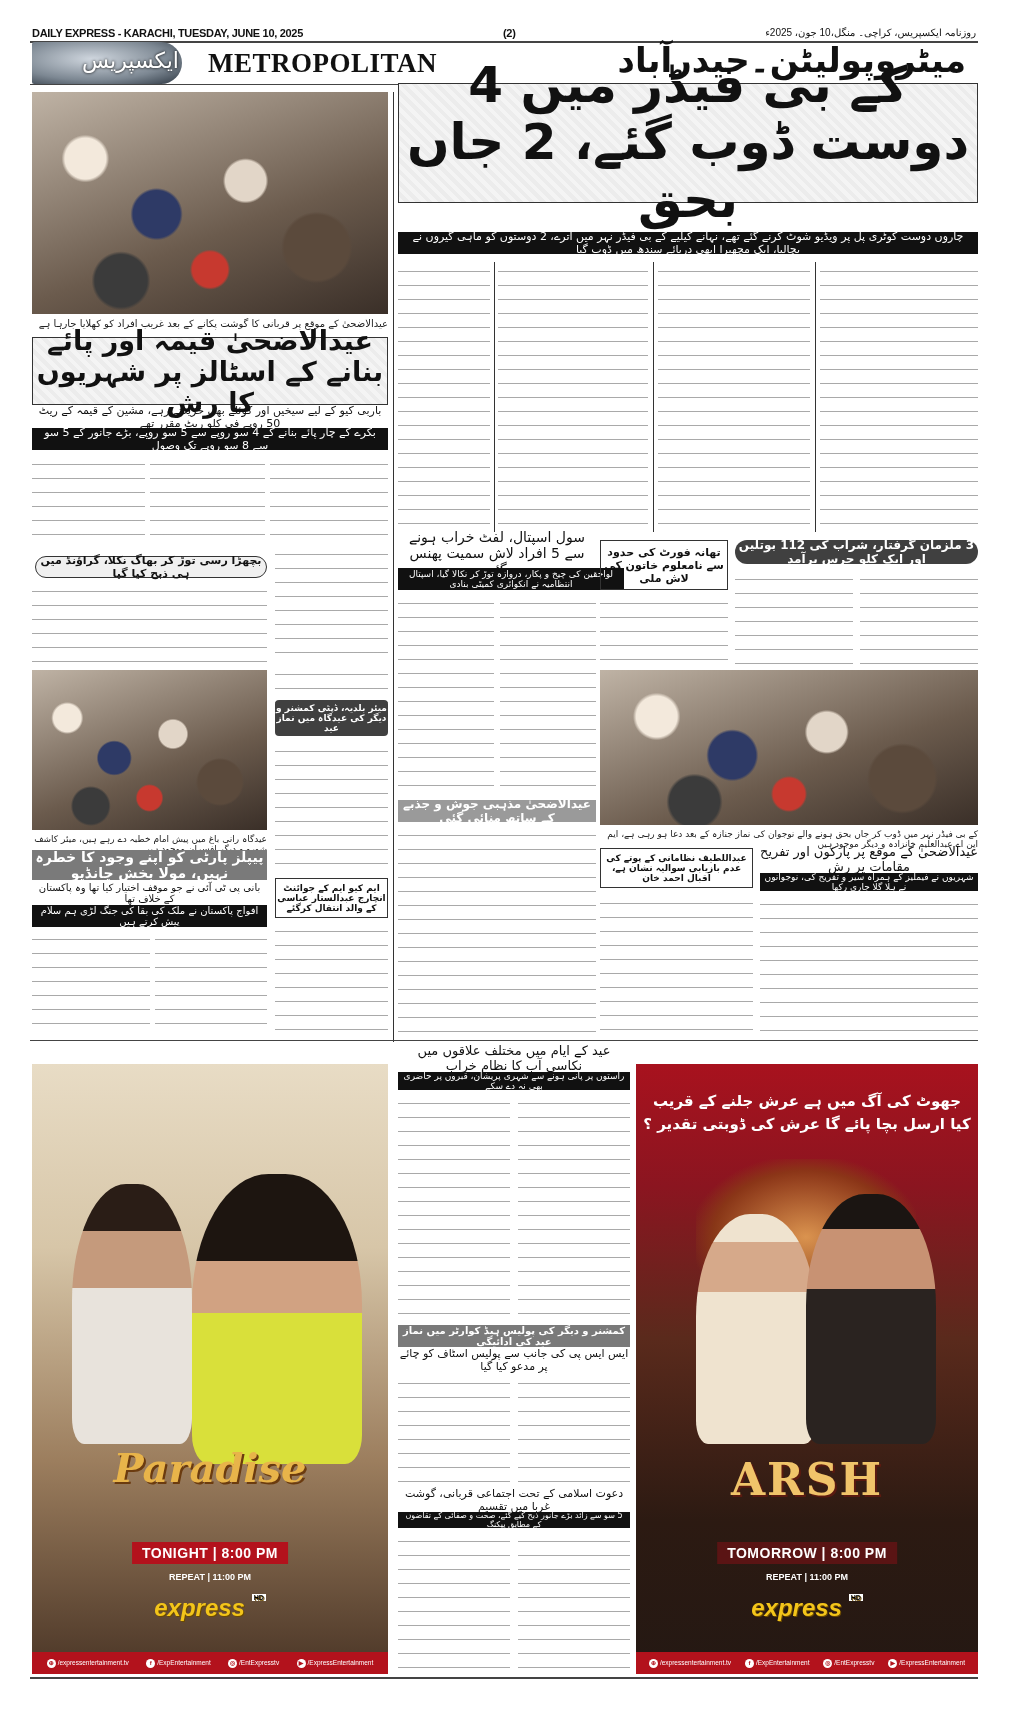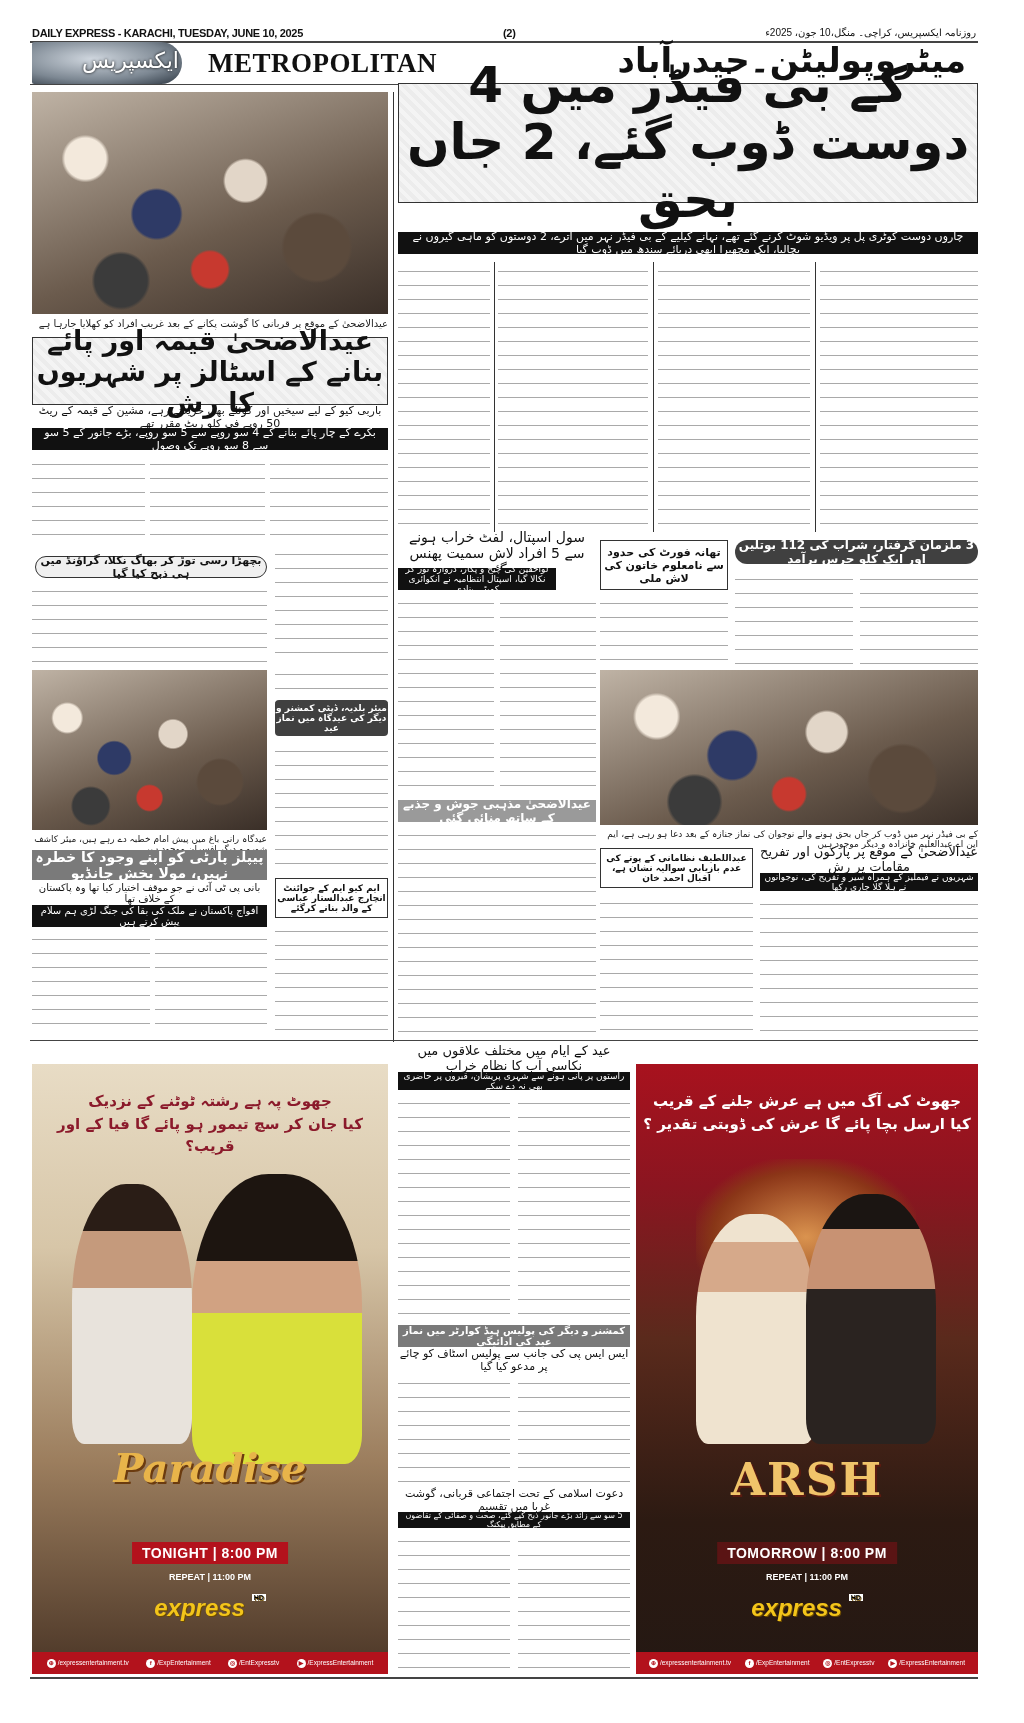--- a/index.html
+++ b/index.html
@@ -94,25 +94,25 @@
 <div class="abs text-col" style="left:275px;top:665px;width:113px;height:40px"></div>
 <div class="abs pill-dark urdu" style="left:275px;top:700px;width:113px;height:36px;font-size:9px;border-radius:4px">میئر بلدیہ، ڈپٹی کمشنر و دیگر کی عیدگاہ میں نماز عید</div>
 <div class="abs text-col" style="left:275px;top:742px;width:113px;height:132px"></div>
 
 <div class="abs graybar urdu" style="left:32px;top:850px;width:235px;height:30px;font-size:14px">پیپلز پارٹی کو اپنے وجود کا خطرہ نہیں، مولا بخش چانڈیو</div>
 <div class="abs sub urdu" style="left:32px;top:883px;width:235px;height:20px;font-size:10px">بانی پی ٹی آئی نے جو موقف اختیار کیا تھا وہ پاکستان کے خلاف تھا</div>
 <div class="abs blackbar urdu" style="left:32px;top:905px;width:235px;height:22px;font-size:10px">افواج پاکستان نے ملک کی بقا کی جنگ لڑی ہم سلام پیش کرتے ہیں</div>
 <div class="abs text-col" style="left:155px;top:930px;width:112px;height:105px"></div>
 <div class="abs text-col" style="left:32px;top:930px;width:118px;height:105px"></div>
 
-<div class="abs boxed urdu" style="left:275px;top:878px;width:113px;height:40px;font-size:9px">ایم کیو ایم کے جوائنٹ انچارج عبدالستار عباسی کے والد بنانے کرگئے</div>
+<div class="abs boxed urdu" style="left:275px;top:878px;width:113px;height:40px;font-size:9px">ایم کیو ایم کے جوائنٹ انچارج عبدالستار عباسی کے والد انتقال کرگئے</div>
 <div class="abs text-col" style="left:275px;top:922px;width:113px;height:113px"></div>
 
 <div class="abs sub urdu" style="left:398px;top:540px;width:198px;height:26px;font-size:14px">سول اسپتال، لفٹ خراب ہونے سے 5 افراد لاش سمیت پھنس گئے</div>
-<div class="abs blackbar urdu" style="left:398px;top:568px;width:158px;height:22px;font-size:9px">لواحقین کی چیخ و پکار، دروازہ توڑ کر نکالا گیا، اسپتال انتظامیہ نے انکوائری کمیٹی بنادی</div>
+<div class="abs blackbar urdu" style="left:398px;top:568px;width:226px;height:22px;font-size:9px">لواحقین کی چیخ و پکار، دروازہ توڑ کر نکالا گیا، اسپتال انتظامیہ نے انکوائری کمیٹی بنادی</div>
 <div class="abs text-col" style="left:398px;top:594px;width:96px;height:200px"></div>
 <div class="abs text-col" style="left:500px;top:594px;width:96px;height:200px"></div>
 
 <div class="abs boxed urdu" style="left:600px;top:540px;width:128px;height:50px;font-size:11px">تھانہ فورٹ کی حدود سے نامعلوم خاتون کی لاش ملی</div>
 <div class="abs text-col" style="left:600px;top:594px;width:128px;height:70px"></div>
 
 <div class="abs pill-dark urdu" style="left:735px;top:540px;width:243px;height:24px;font-size:12px">3 ملزمان گرفتار، شراب کی 112 بوتلیں اور ایک کلو چرس برآمد</div>
 <div class="abs text-col" style="left:735px;top:570px;width:118px;height:95px"></div>
 <div class="abs text-col" style="left:860px;top:570px;width:118px;height:95px"></div>
 
@@ -127,24 +127,20 @@
 <div class="abs sub urdu" style="left:760px;top:848px;width:218px;height:22px;font-size:13px">عیدالاضحیٰ کے موقع پر پارکوں اور تفریح مقامات پر رش</div>
 <div class="abs blackbar urdu" style="left:760px;top:873px;width:218px;height:18px;font-size:9px">شہریوں نے فیملیز کے ہمراہ سیر و تفریح کی، نوجوانوں نے ہلا گلا جاری رکھا</div>
 <div class="abs text-col" style="left:760px;top:895px;width:218px;height:140px"></div>
 
 <div class="abs boxed urdu" style="left:600px;top:848px;width:153px;height:40px;font-size:9px">عبداللطیف نظامانی کے پوتے کی عدم بازیابی سوالیہ نشان ہے، اقبال احمد خان</div>
 <div class="abs text-col" style="left:600px;top:894px;width:153px;height:141px"></div>
 
 <div class="abs rule" style="left:30px;top:1040px;width:948px;height:1px"></div>
 
 <div class="abs ad ad-left" style="left:32px;top:1064px;width:356px;height:610px">
-  <div class="abs ad-tagline urdu" style="top:26px;font-size:15px;color:#8b1a2b">
-    <div>جھوٹ پہ ہے رشتہ ٹوٹنے کے نزدیک</div>
-    <div>کیا جان کر سچ تیمور ہو پائے گا فیا کے اور قریب؟</div>
-  </div>
   <div class="abs person" style="left:40px;top:120px;width:120px;height:260px;background:linear-gradient(180deg,#2a1d16 0 18%,#c59a7c 18% 40%,#e8e3dc 40%)"></div>
   <div class="abs person" style="left:160px;top:110px;width:170px;height:290px;background:linear-gradient(180deg,#1d1510 0 30%,#d1a282 30% 48%,#d9e03a 48%)"></div>
   <div class="abs ad-title" style="top:380px;font-size:40px;color:#e8b44a;text-shadow:2px 2px 0 #6b3b0f">Paradise</div>
   <div class="abs timebox" style="top:478px">TONIGHT | 8:00 PM</div>
   <div class="abs repeat" style="top:508px">REPEAT | 11:00 PM</div>
   <div class="abs brand" style="top:530px"><span>express</span> <span class="hd">HD</span></div>
   <div class="abs socialbar">
     <span><span class="ic">⊕</span><span>/expressentertainment.tv</span></span>
     <span><span class="ic">f</span><span>/ExpEntertainment</span></span>
     <span><span class="ic">◎</span><span>/EntExpresstv</span></span>

